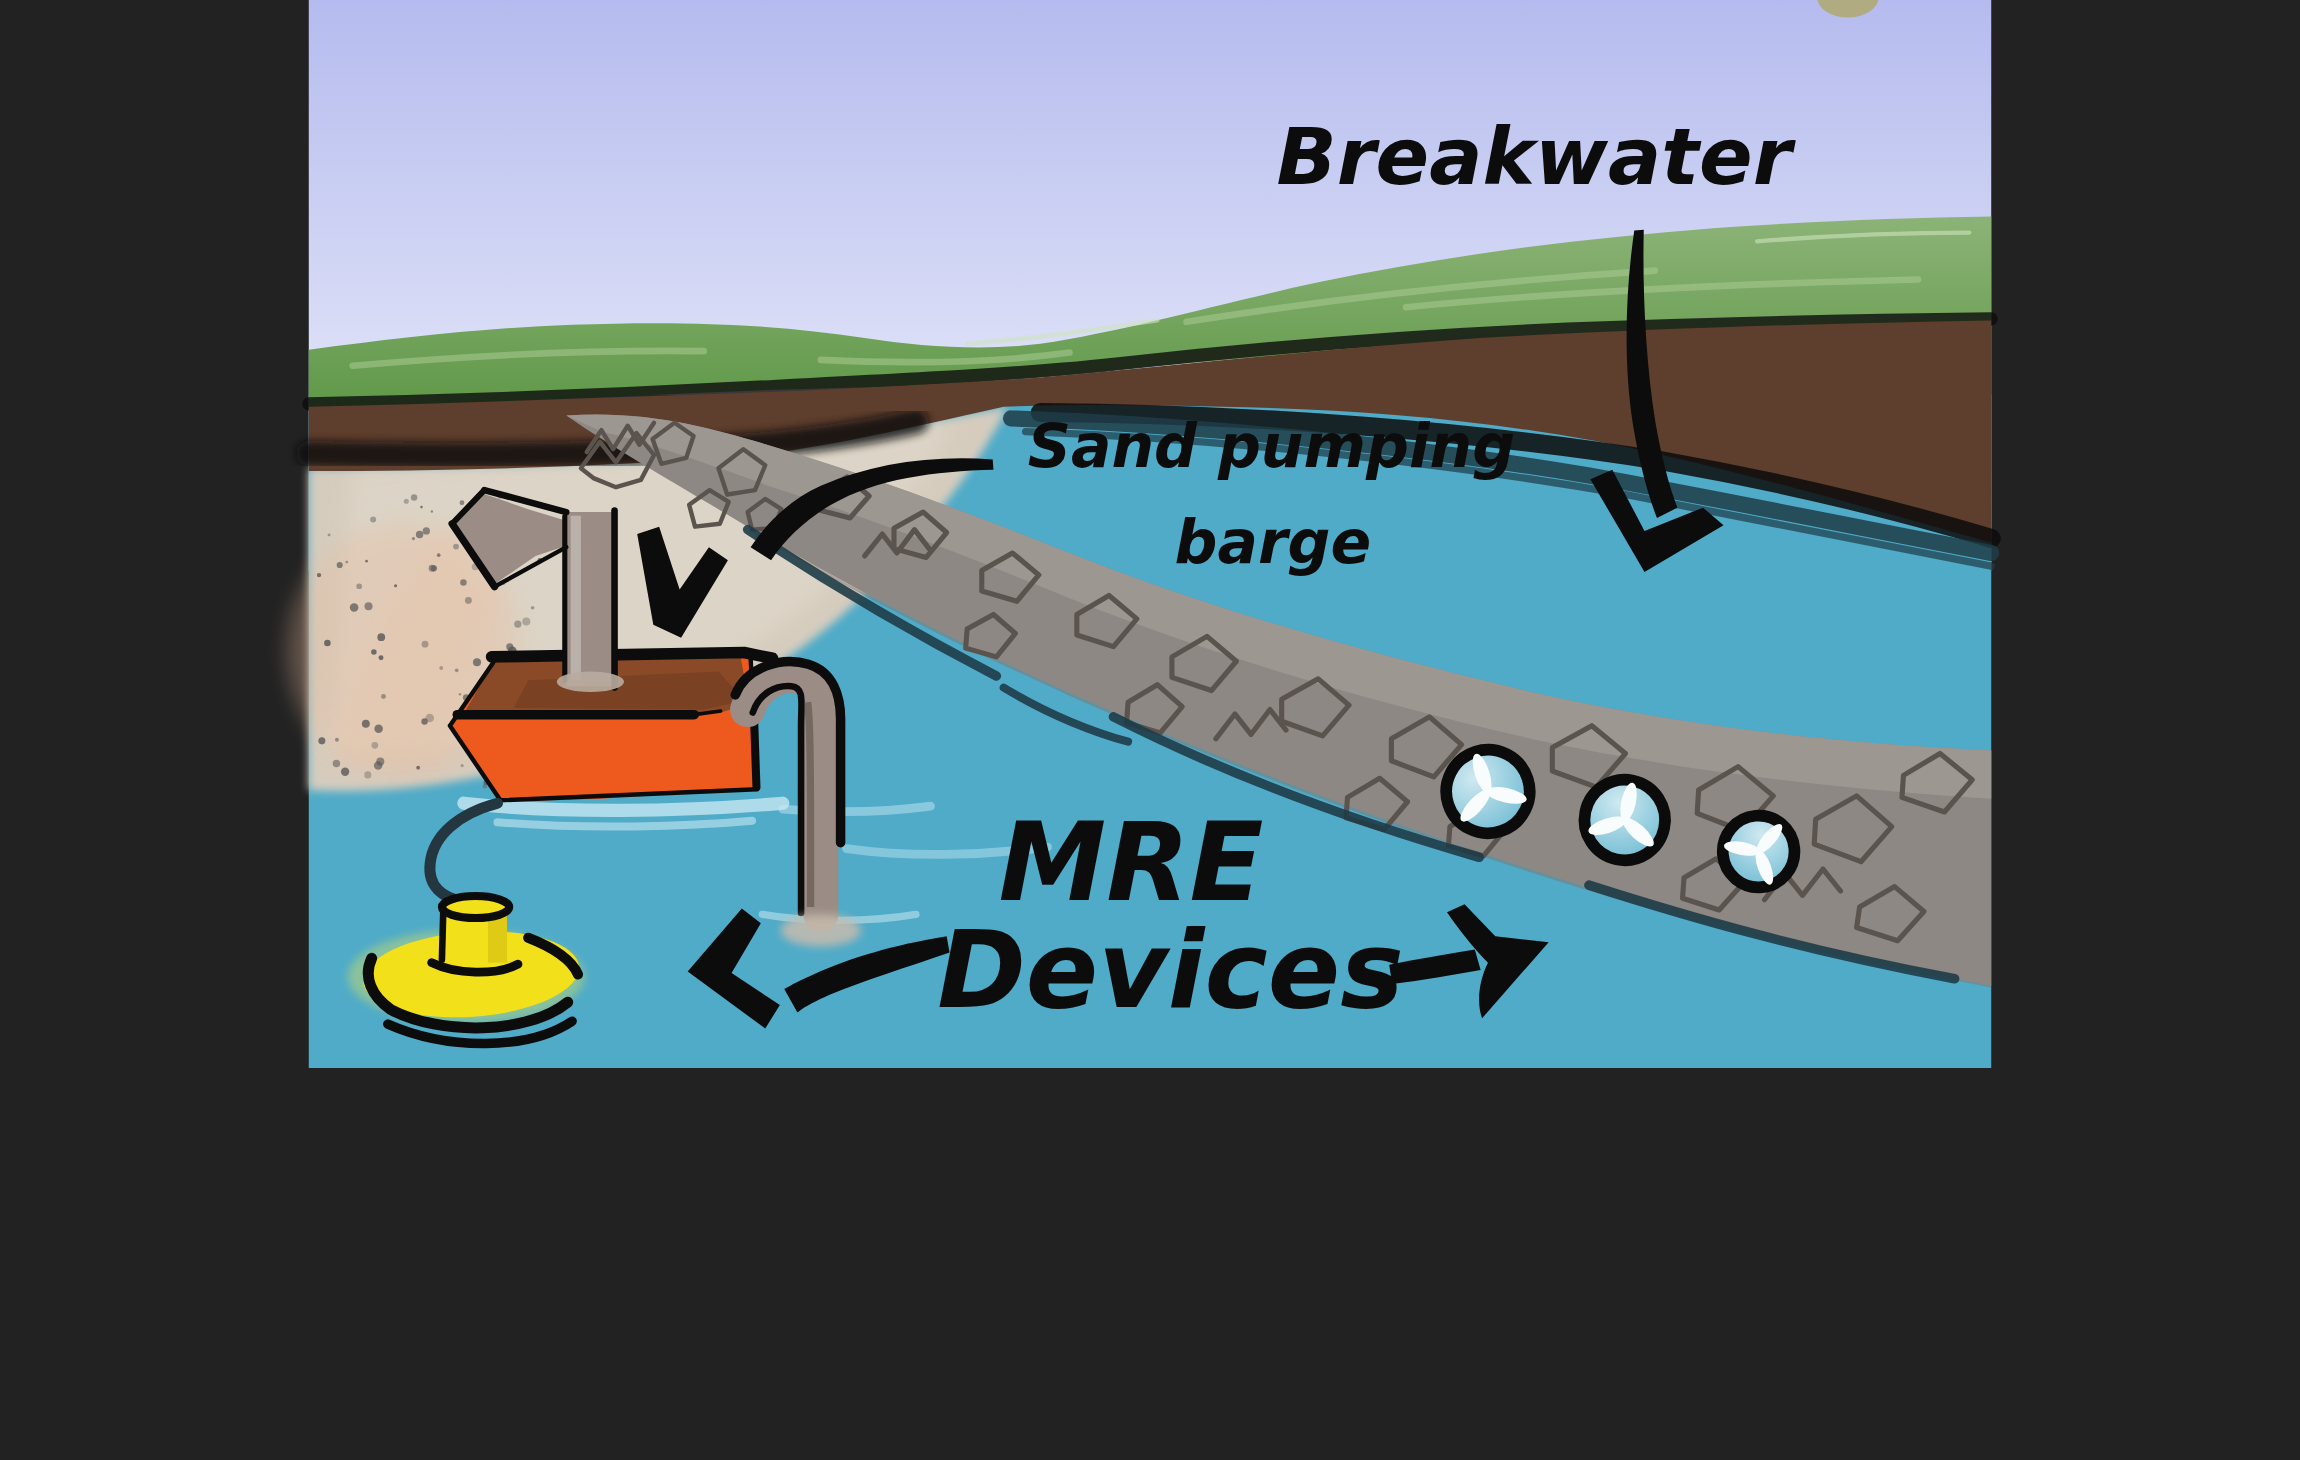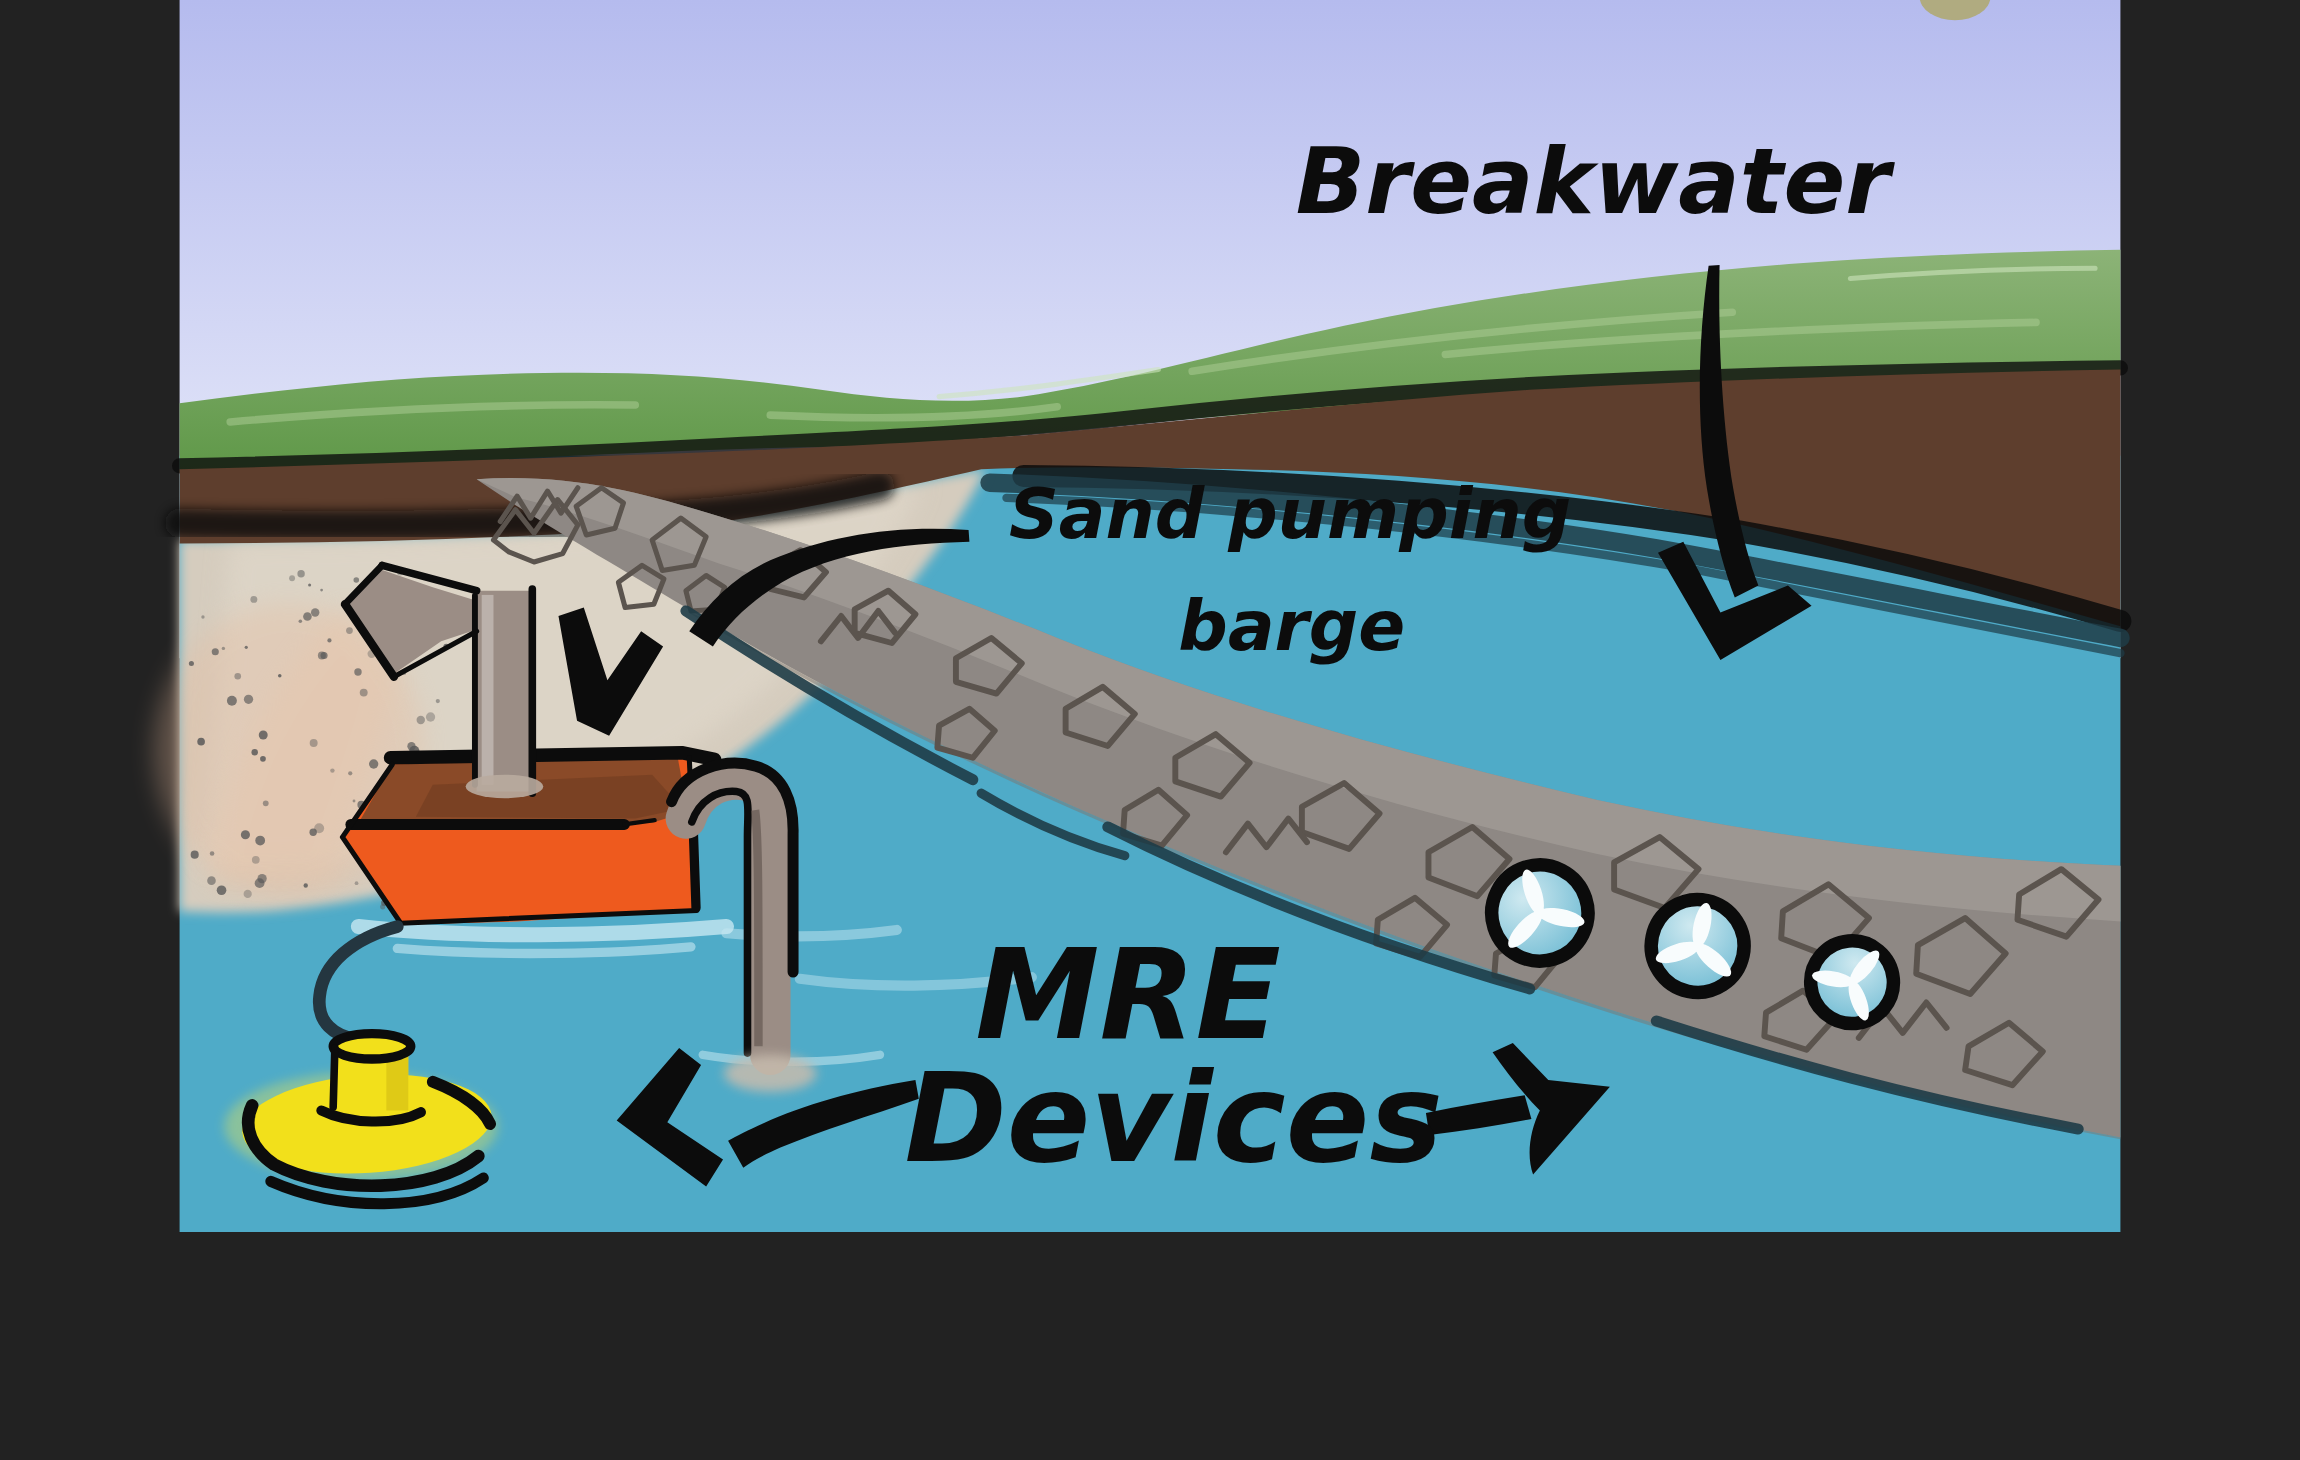--- a/index.html
+++ b/index.html
@@ -1,16 +1,16 @@
 <!DOCTYPE html>
 <html style="--sky-top: #b5bbee; --sky-bottom: #f2f4fc; --water: #4fabc8; --water-streak: #c6e7f1; --grass-light: #8cb377; --grass-mid: #5f9848; --grass-dark: #39702c; --dirt: #5e3e2d; --dirt-dark: #3a2a21; --shore-shadow: #2b4c56; --sand: #d5ccbe; --sand-pink: #e9bb9c; --speckle: #585858; --rock: #8e8884; --rock-light: #a29c97; --rock-outline: #5b544e; --rock-shadow: #1e3c47; --device-ring: #0b0b0b; --device-water-1: #cfe9f0; --device-water-2: #5fb3ce; --blade: #f8fcfd; --barge-orange: #ee5a1e; --barge-deck: #8a4a28; --pipe: #9b8d85; --pipe-light: #c9c1ba; --buoy: #f2e01b; --buoy-shade: #d9c415; --cable: #243640; --ink: #0c0c0c; --sun: #b0ab80;"><head>
 <meta charset="utf-8">
 <style>
   html,body{margin:0;padding:0;background:#222;}
-  .stage{position:relative;width:2300px;height:1232px;overflow:hidden;}
+  .stage{position:relative;width:2300px;height:1068px;overflow:hidden;}
   svg{display:block;width:100%;height:100%;}
   .lbl{fill:var(--ink);font-family:"DejaVu Sans","Liberation Sans",sans-serif;
        font-weight:bold;font-style:italic;text-anchor:middle;}
   .c-sky-top{stop-color:var(--sky-top);}
   .c-sky-bot{stop-color:var(--sky-bottom);}
   .c-grass-top{stop-color:var(--grass-light);}
   .c-grass-bot{stop-color:var(--grass-mid);}
   .c-dev-in{stop-color:var(--device-water-1);}
   .c-dev-out{stop-color:var(--device-water-2);}
   .f-water{fill:var(--water);}

